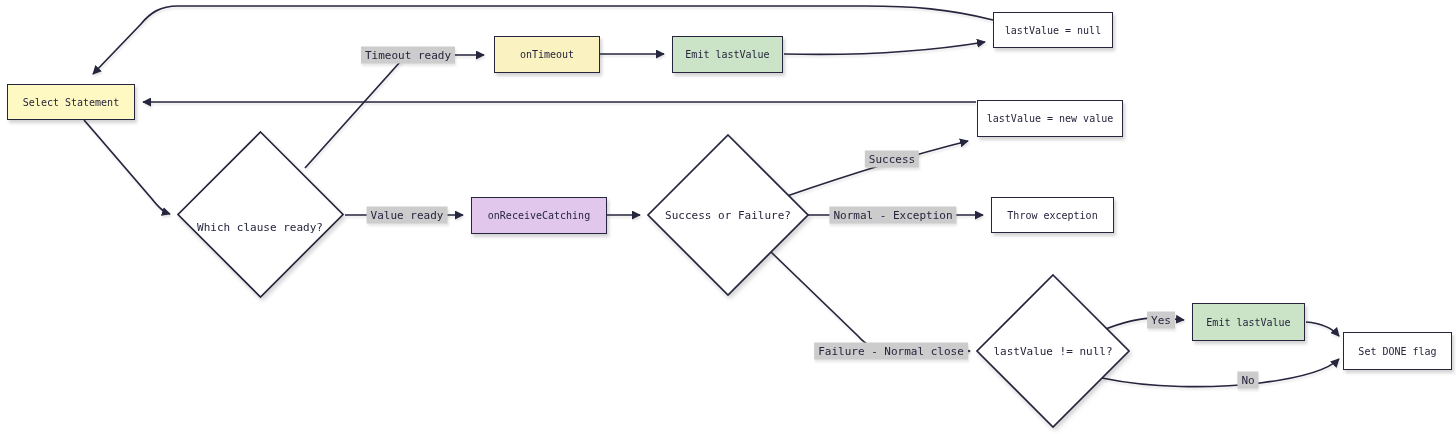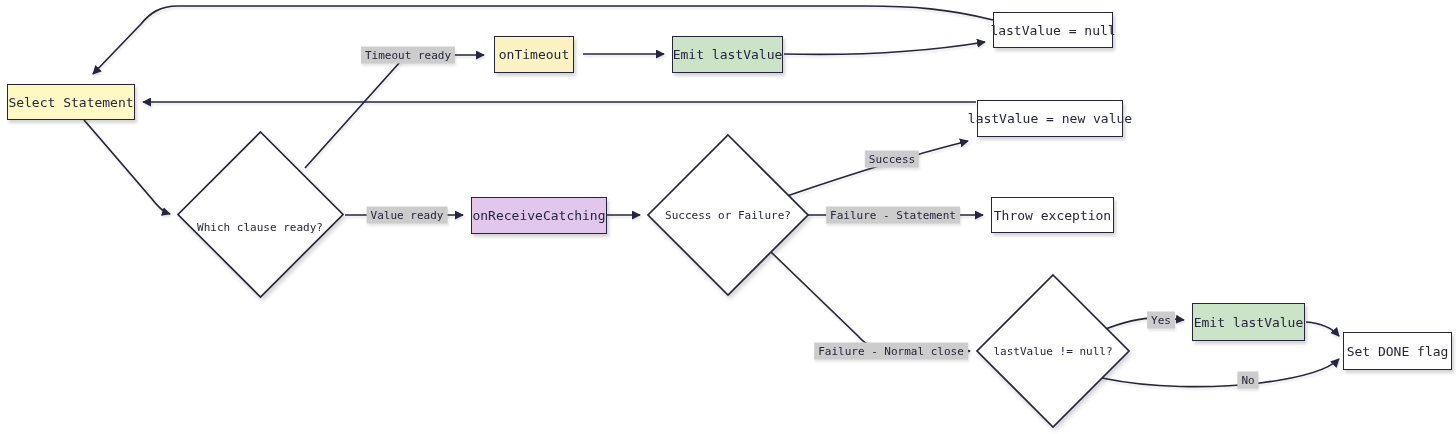--- a/index.html
+++ b/index.html
@@ -13,21 +13,21 @@
   svg.wires{position:absolute;left:0;top:0;}
   .edges path{fill:none;stroke:#25253d;stroke-width:1.7px;}
   .edges{filter:drop-shadow(1px 2px 1px rgba(60,60,60,0.15));}
   .diamond{fill:#ffffff;stroke:#25253d;stroke-width:1.7px;filter:drop-shadow(2px 3px 2px rgba(60,60,60,0.22));}
   .node{
     position:absolute;
     display:flex;align-items:center;justify-content:center;
     border:1.7px solid #25253d;
     background:#ffffff;
     color:#25253d;
-    font-size:13px;
+    font-size:10px;
     box-shadow:2px 3px 3px rgba(60,60,60,0.22);
     box-sizing:border-box;
     white-space:nowrap;
   }
   .dlabel{
     position:absolute;
     transform:translate(-50%,-50%);
     color:#25253d;font-size:11px;white-space:nowrap;
     text-align:center;
   }
@@ -69,21 +69,21 @@
       <path d="M 1102 378 C 1150 388 1210 389 1260 383 C 1300 378 1328 370 1339 359" marker-end="url(#arrow)"></path>
     </g>
 
     <polygon class="diamond" points="260.5,132 343,214.5 260.5,297 178,214.5"></polygon>
     <polygon class="diamond" points="728,135 808,215 728,295 648,215"></polygon>
     <polygon class="diamond" points="1053,275 1129,351 1053,427 977,351"></polygon>
   </svg>
 
   <div class="node" style="left: 7px; top: 84px; width: 128px; height: 36px; background-color: #fef9c3;">Select Statement</div>
 
-  <div class="node" style="left: 494px; top: 36px; width: 80px; height: 37px; background-color: rgb(250, 242, 193);">onTimeout</div>
+  <div class="node" style="left: 494px; top: 36px; width: 106px; height: 37px; background-color: rgb(250, 242, 193);">onTimeout</div>
 
   <div class="node" style="left: 672px; top: 36px; width: 111px; height: 37px; background-color: rgb(203, 227, 199);">Emit lastValue</div>
 
   <div class="node" style="left: 993px; top: 12px; width: 120px; height: 36px; background-color: rgb(255, 255, 255);">lastValue = null</div>
 
   <div class="node" style="left: 977px; top: 100px; width: 146px; height: 37px; background-color: rgb(255, 255, 255);">lastValue = new value</div>
 
   <div class="node" style="left: 471px; top: 197px; width: 136px; height: 37px; background-color: rgb(226, 199, 237);">onReceiveCatching</div>
 
   <div class="node" style="left: 991px; top: 197px; width: 123px; height: 36px; background-color: rgb(255, 255, 255);">Throw exception</div>
@@ -92,18 +92,18 @@
 
   <div class="node" style="left: 1343px; top: 332px; width: 109px; height: 38px; background-color: rgb(255, 255, 255);">Set DONE flag</div>
 
   <div class="dlabel" style="left:260px;top:215px;margin-top:12px;">Which clause ready?</div>
   <div class="dlabel" style="left:728px;top:215px;">Success or Failure?</div>
   <div class="dlabel" style="left:1053px;top:351px;">lastValue != null?</div>
 
   <div class="elabel" style="left:408px;top:55px;">Timeout ready</div>
   <div class="elabel" style="left:407px;top:215px;">Value ready</div>
   <div class="elabel" style="left:892px;top:159px;">Success</div>
-  <div class="elabel" style="left:893px;top:215px;">Failure - Statement</div>
+  <div class="elabel" style="left:893px;top:215px;">Normal - Exception</div>
   <div class="elabel" style="left:891px;top:351px;">Failure - Normal close</div>
   <div class="elabel" style="left:1161px;top:320px;">Yes</div>
   <div class="elabel" style="left:1248px;top:380px;">No</div>
 
 </div>
 
 </body></html>

